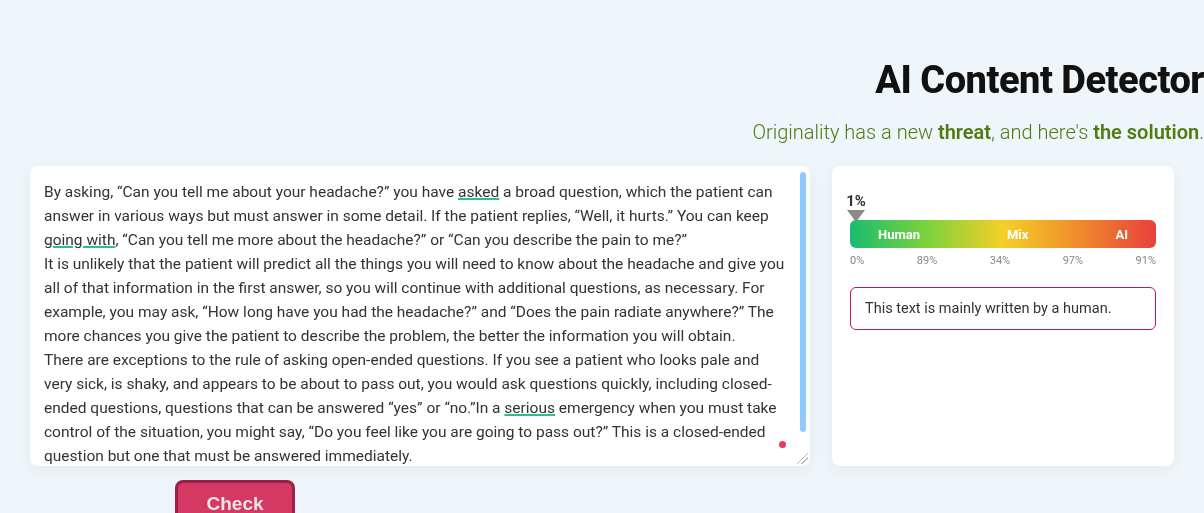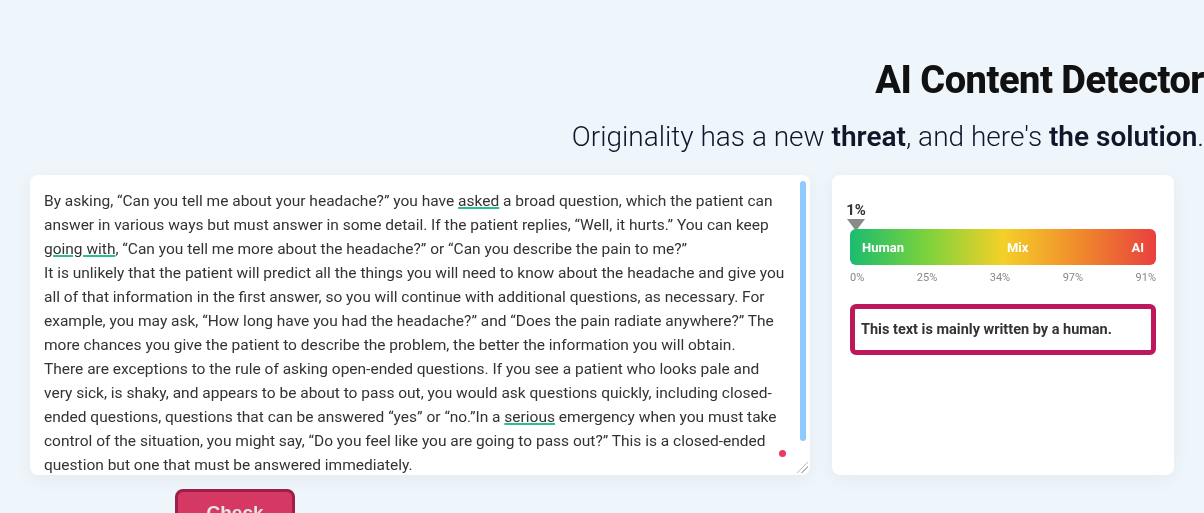--- a/index.html
+++ b/index.html
@@ -20,23 +20,23 @@
     margin-top: 38px;
   }
   h1.title {
     font-size: 38px;
     font-weight: 800;
     color: #111;
     letter-spacing: -0.5px;
     margin-bottom: 18px;
   }
   .subtitle {
-    font-size: 28px;
+    font-size: 20px;
     font-weight: 300;
-    color: #0f172a;
+    color: #4d7c0f;
     margin-bottom: 22px;
   }
   .subtitle b { font-weight: 600; }
   .work-area {
     display: flex;
     gap: 22px;
     width: 100%;
     padding: 0 30px;
   }
   .input-col {
@@ -131,52 +131,51 @@
     position: absolute;
     top: -10px;
     width: 0; height: 0;
     border-left: 9px solid transparent;
     border-right: 9px solid transparent;
     border-top: 12px solid #8a8a8a;
     transform: translateX(-50%);
   }
   .gauge-bar {
     position: relative;
-    height: 36px;
+    height: 28px;
     border-radius: 6px;
     background: linear-gradient(90deg,
       #1abc6f 0%,
       #7bd23c 25%,
       #f4d028 50%,
       #f08a2c 75%,
       #e8403e 100%);
     display: flex;
     align-items: center;
     justify-content: space-between;
-    padding: 0 12px;
+    padding: 0 28px;
     color: #fff;
     font-size: 13px;
     font-weight: 700;
     gap: 16px;
   }
   .ticks {
     display: flex;
     justify-content: space-between;
     font-size: 11px;
     color: #888;
     margin-top: 6px;
   }
   .verdict {
     margin-top: 20px;
-    border: 5px solid #be185d;
+    border: 1px solid #be185d;
     border-radius: 6px;
-    padding: 12px 6px;
+    padding: 12px 14px;
     font-size: 14.5px;
     color: #333;
-    font-weight: bold;
   }
 </style>
 </head>
 <body>
 
 <div class="page">
 
   <h1 class="title">AI Content Detector</h1>
 
   <div class="subtitle">
@@ -199,21 +198,21 @@
       <div class="gauge-area">
         <div class="percent-label" id="pct-label" style="left: 2%;">1%</div>
         <div class="percent-pointer" id="pct-pointer" style="left: 2%;"></div>
         <div class="gauge-bar">
           <span>Human</span>
           <span>Mix</span>
           <span>AI</span>
         </div>
         <div class="ticks">
           <span>0%</span>
-          <span>25%</span>
+          <span>89%</span>
           <span>34%</span>
           <span>97%</span>
           <span>91%</span>
         </div>
       </div>
       <div class="verdict">This text is mainly written by a human.</div>
     </div>
 
   </div>
 </div>

